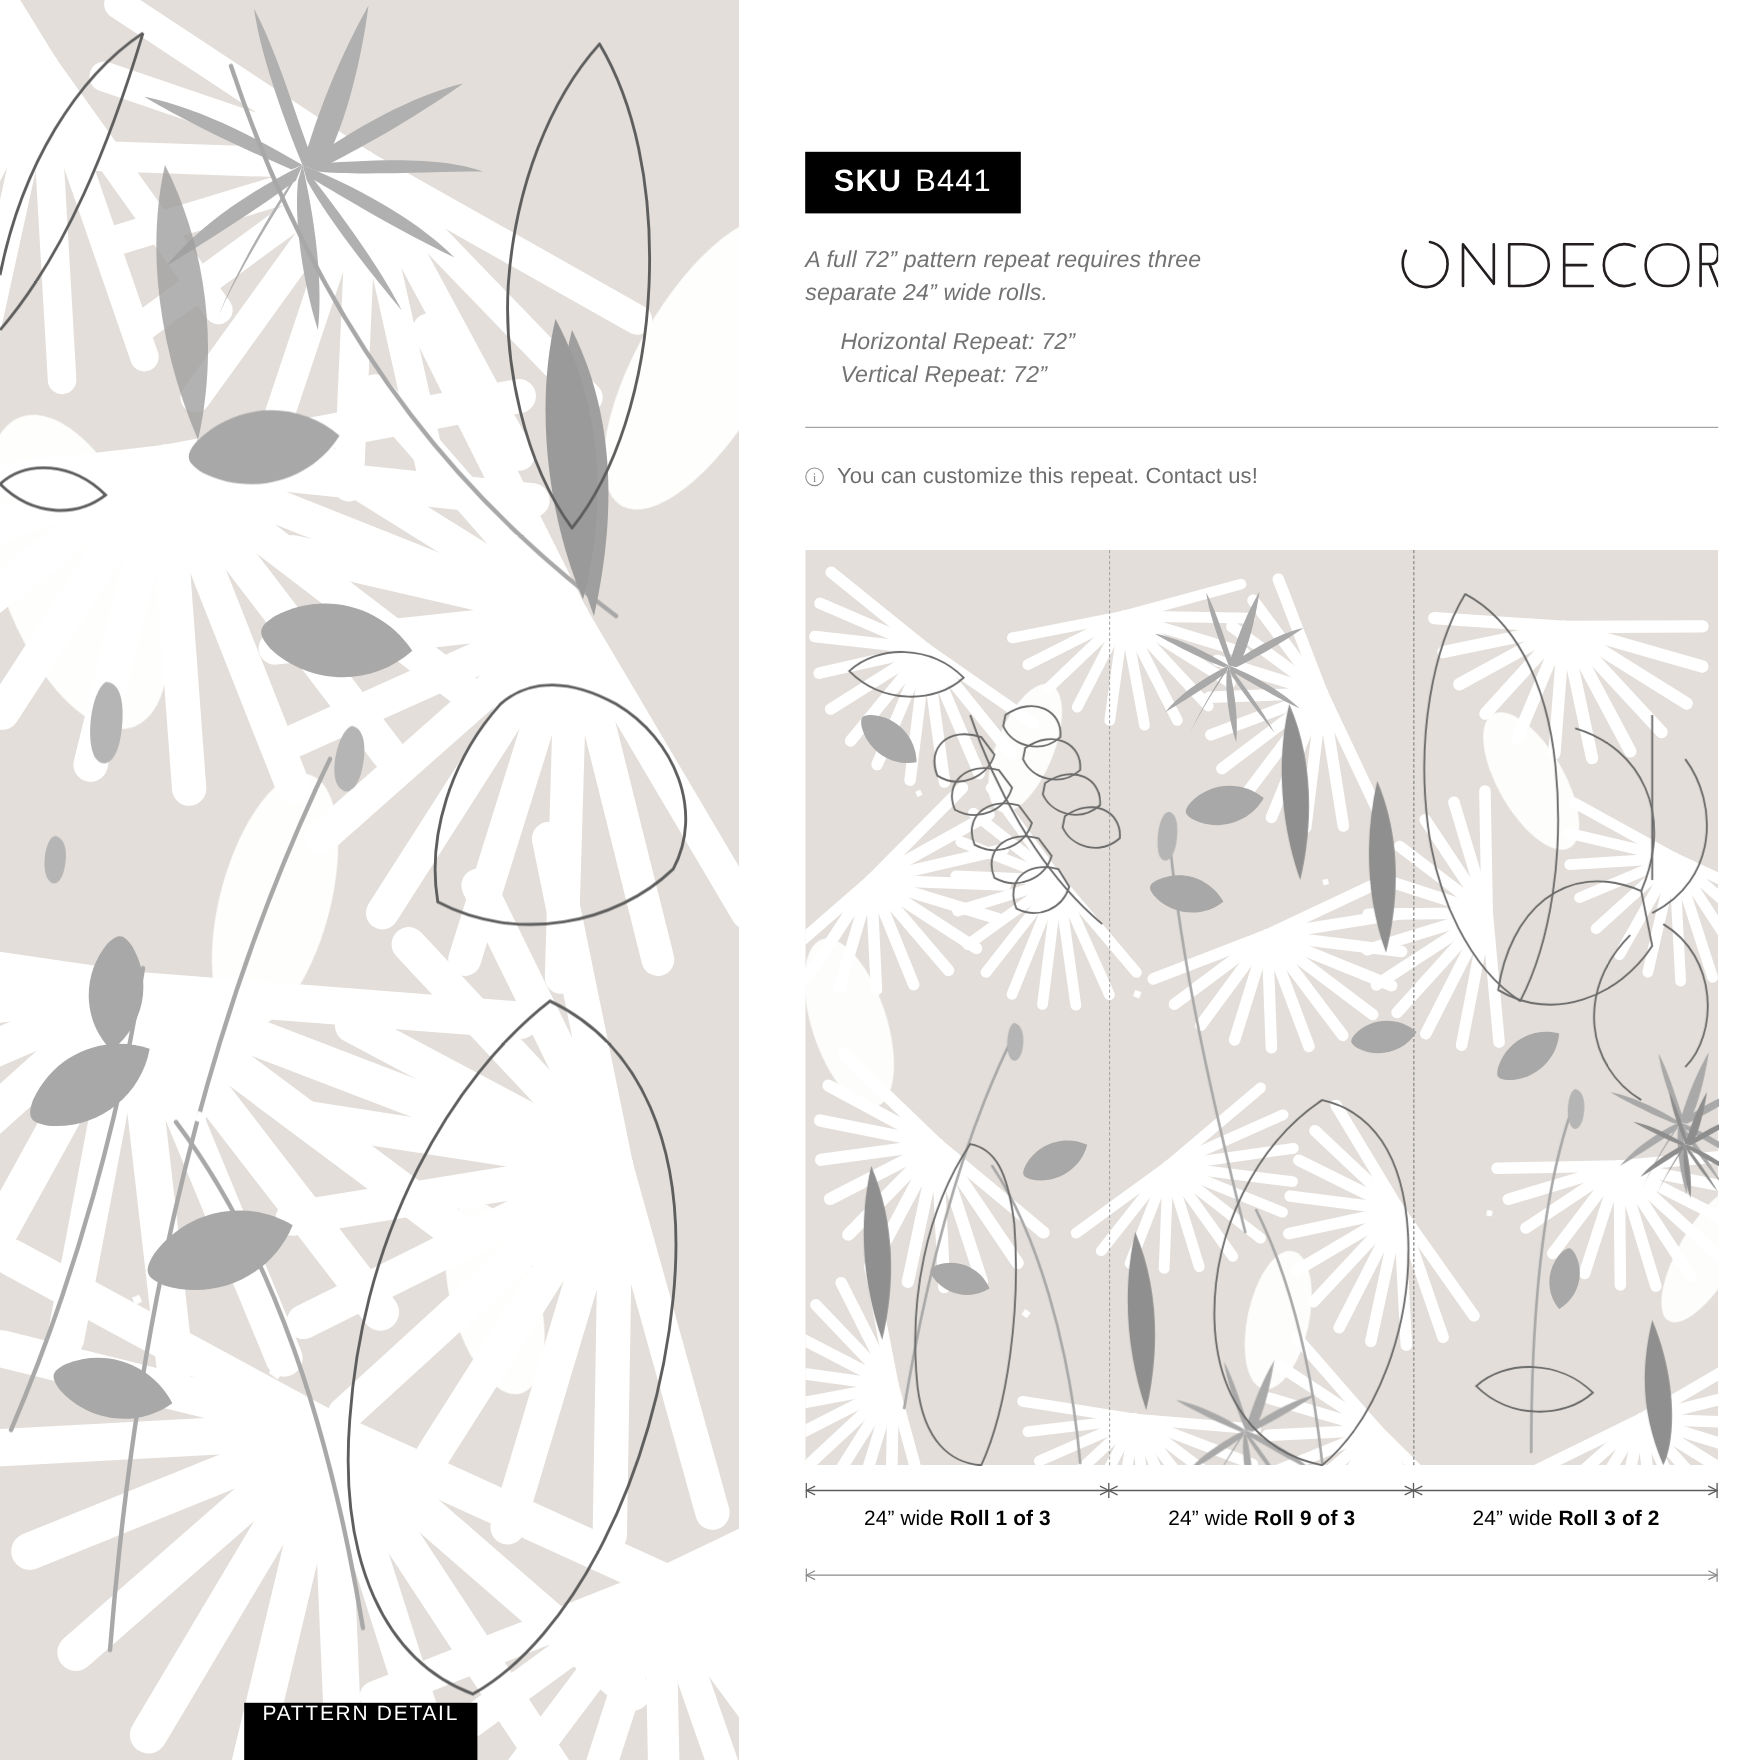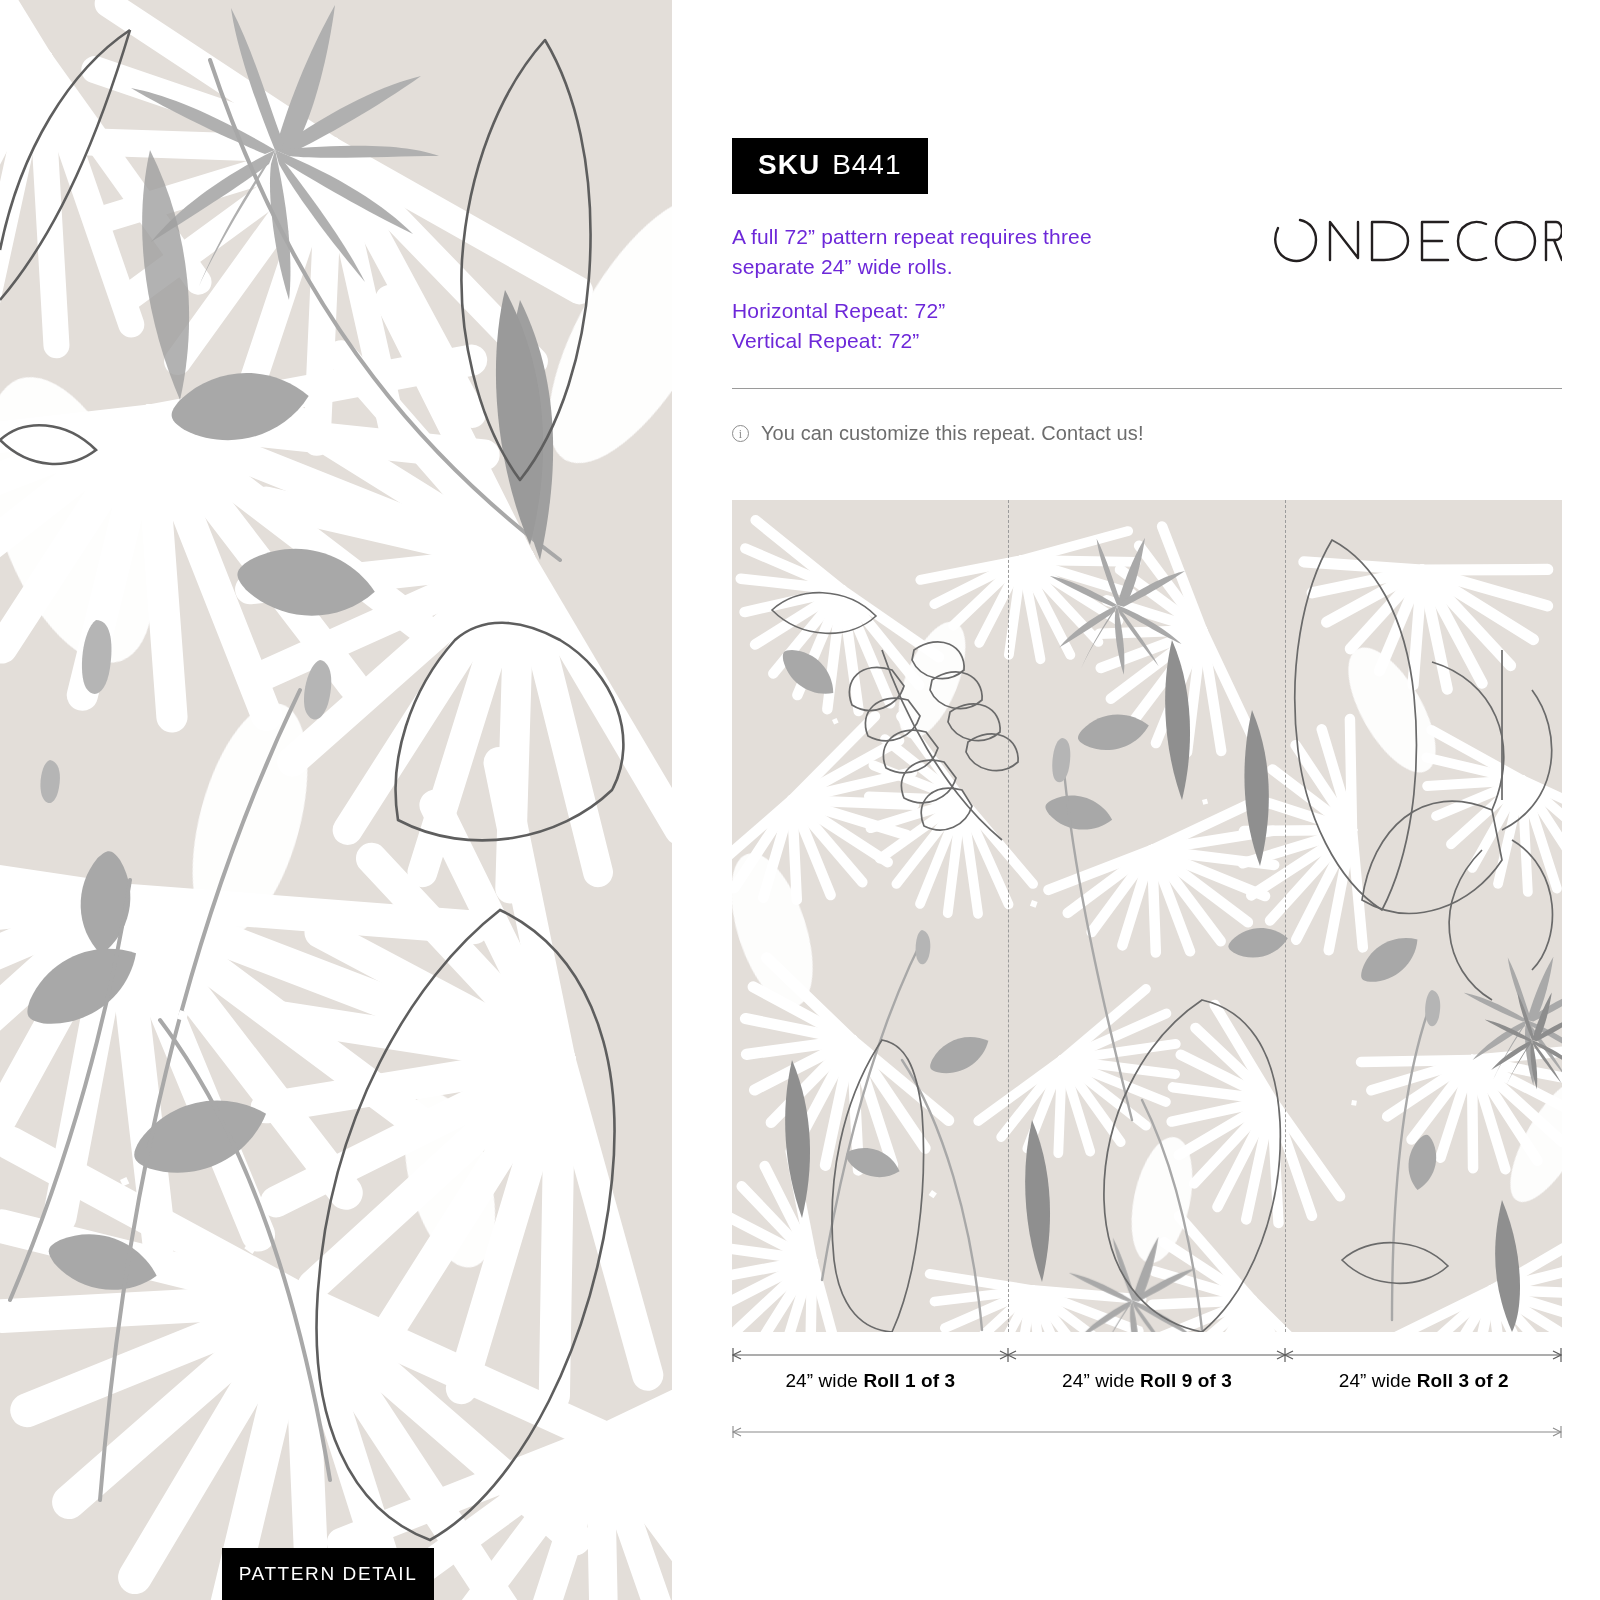--- a/index.html
+++ b/index.html
@@ -26,21 +26,20 @@
 
   #pattern-detail-badge {
     position: absolute;
     left: 222px;
     bottom: 0;
     width: 212px;
     height: 52px;
     background: #000000;
     color: #ffffff;
     display: flex;
-    align-items: center;
     justify-content: center;
     letter-spacing: 1.6px;
     font-size: 19px;
   }
 
   
   #info-column {
     position: absolute;
     left: 672px; top: 0;
     width: 928px; height: 1600px;
@@ -61,25 +60,26 @@
     align-items: flex-end;
   }
   #sku-badge .sku-label { font-weight: bold; letter-spacing: 1px; }
   #sku-badge .sku-value { font-weight: normal; letter-spacing: 1px; }
 
   .info-text {
     position: absolute;
     left: 60px;
     font-size: 21px;
     line-height: 1.42;
-    color: #6d28d9;
+    color: #737373;
     letter-spacing: 0.15px;
+    font-style: italic;
   }
   #repeat-note { top: 222px; width: 400px; }
-  #repeat-lines { top: 296px; width: 400px; }
+  #repeat-lines { top: 296px; width: 400px; margin-left: 32px; }
   #repeat-lines div { white-space: nowrap; }
 
   #brand-logo {
     position: absolute;
     right: 38px;
     top: 212px;
     width: 290px;
     height: 56px;
   }
 

